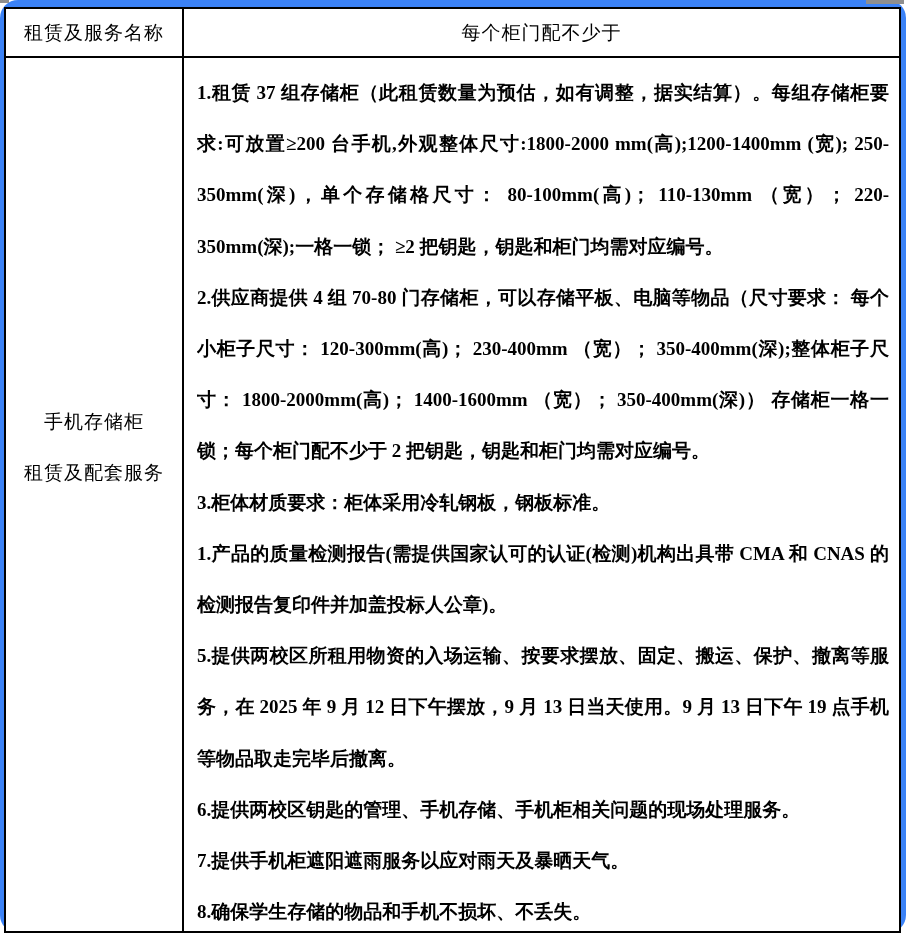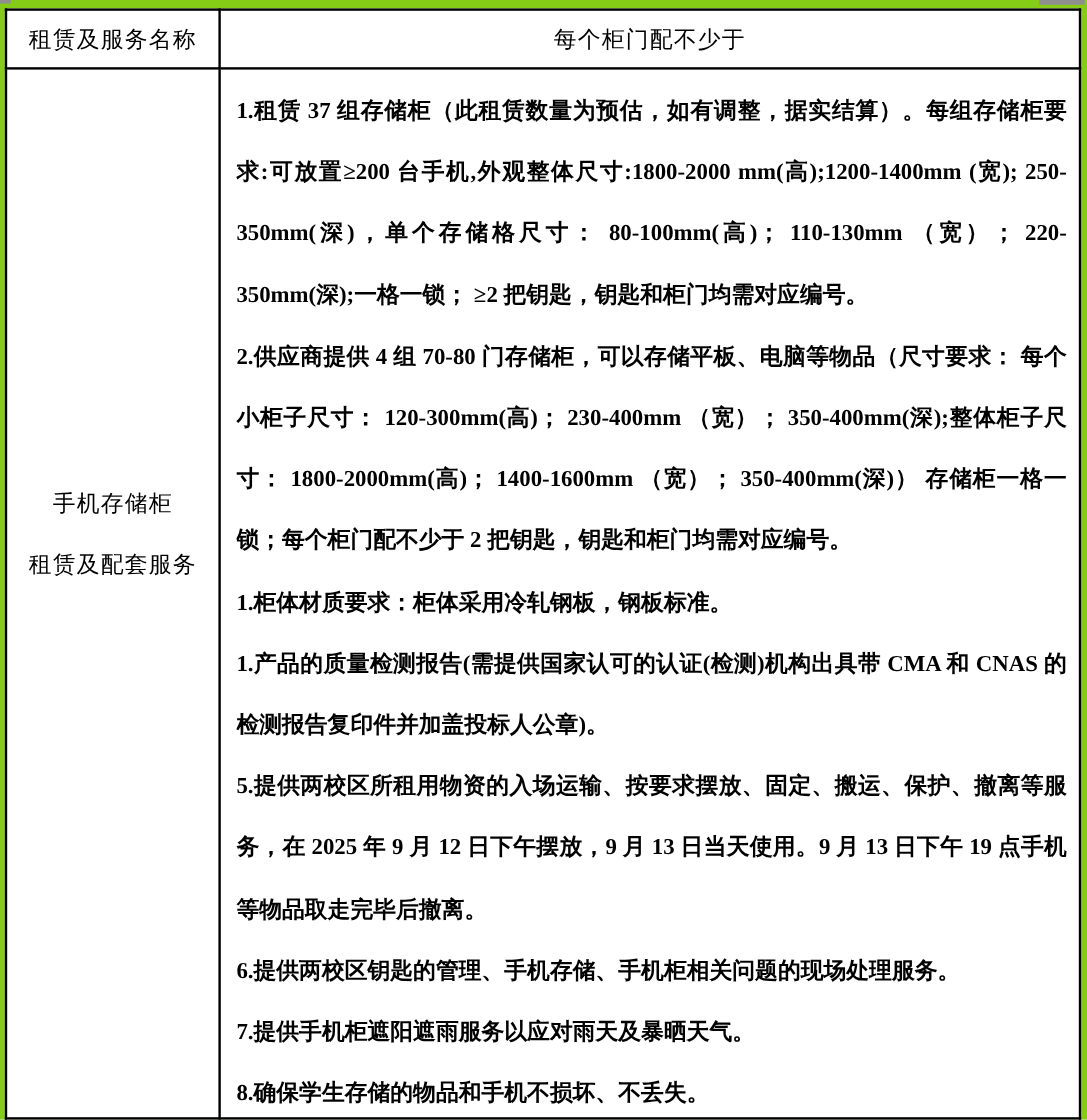--- a/index.html
+++ b/index.html
@@ -6,21 +6,22 @@
   html, body { background: #ffffff; }
   body {
     width: 906px; height: 933px;
     font-family: "Liberation Serif", "DejaVu Serif", serif;
     color: #000000;
     position: relative;
     overflow: hidden;
   }
   .page {
     position: absolute; inset: 0;
-    background: #84cc16;
+    background: #3b82f6;
+    border-radius: 18px;
   }
   
   .artifact { position: absolute; background: #8f8f8f; }
   .artifact-left  { left: 0; top: 0; width: 9px;  height: 3px; }
   .artifact-right { left: 866px; top: 0; width: 38px; height: 4px; }
 
   table.doc-table {
     position: absolute; left: 4px; top: 7px;
     width: 897px; height: 922px;
     border-collapse: collapse;
@@ -36,21 +37,20 @@
   tr.header-row th {
     height: 49px;
     text-align: center;
     vertical-align: middle;
     letter-spacing: 1px;
   }
   td.name-cell {
     text-align: center;
     vertical-align: middle;
     padding-bottom: 96px;
-    font-family: Liberation Mono, monospace;
   }
   .name-lines .name-line {
     line-height: 51px;
     letter-spacing: 1px;
   }
   td.content-cell {
     vertical-align: top;
     padding: 9px 10px 0 13px;
     font-weight: bold;
   }
@@ -83,21 +83,21 @@
         <td class="name-cell">
           <div class="name-lines">
             <div class="name-line">手机存储柜</div>
             <div class="name-line">租赁及配套服务</div>
           </div>
         </td>
         <td class="content-cell">
           <div class="items-wrap">
               <p class="service-item">1.租赁 37 组存储柜（此租赁数量为预估，如有调整，据实结算）。每组存储柜要求:可放置≥200 台手机,外观整体尺寸:1800-2000 mm(高);1200-1400mm (宽); 250-350mm(深)，单个存储格尺寸： 80-100mm(高)； 110-130mm （宽）； 220-350mm(深);一格一锁； ≥2 把钥匙，钥匙和柜门均需对应编号。</p>
               <p class="service-item">2.供应商提供 4 组 70-80 门存储柜，可以存储平板、电脑等物品（尺寸要求： 每个小柜子尺寸： 120-300mm(高)； 230-400mm （宽）； 350-400mm(深);整体柜子尺寸： 1800-2000mm(高)； 1400-1600mm （宽）； 350-400mm(深)） 存储柜一格一锁；每个柜门配不少于 2 把钥匙，钥匙和柜门均需对应编号。</p>
-              <p class="service-item">1.柜体材质要求：柜体采用冷轧钢板，钢板标准。</p>
+              <p class="service-item">3.柜体材质要求：柜体采用冷轧钢板，钢板标准。</p>
               <p class="service-item">1.产品的质量检测报告(需提供国家认可的认证(检测)机构出具带 CMA 和 CNAS 的检测报告复印件并加盖投标人公章)。</p>
               <p class="service-item">5.提供两校区所租用物资的入场运输、按要求摆放、固定、搬运、保护、撤离等服务，在 2025 年 9 月 12 日下午摆放，9 月 13 日当天使用。9 月 13 日下午 19 点手机等物品取走完毕后撤离。</p>
               <p class="service-item">6.提供两校区钥匙的管理、手机存储、手机柜相关问题的现场处理服务。</p>
               <p class="service-item">7.提供手机柜遮阳遮雨服务以应对雨天及暴晒天气。</p>
               <p class="service-item">8.确保学生存储的物品和手机不损坏、不丢失。</p>
             </div>
         </td>
       </tr>
     </tbody>
   </table>

